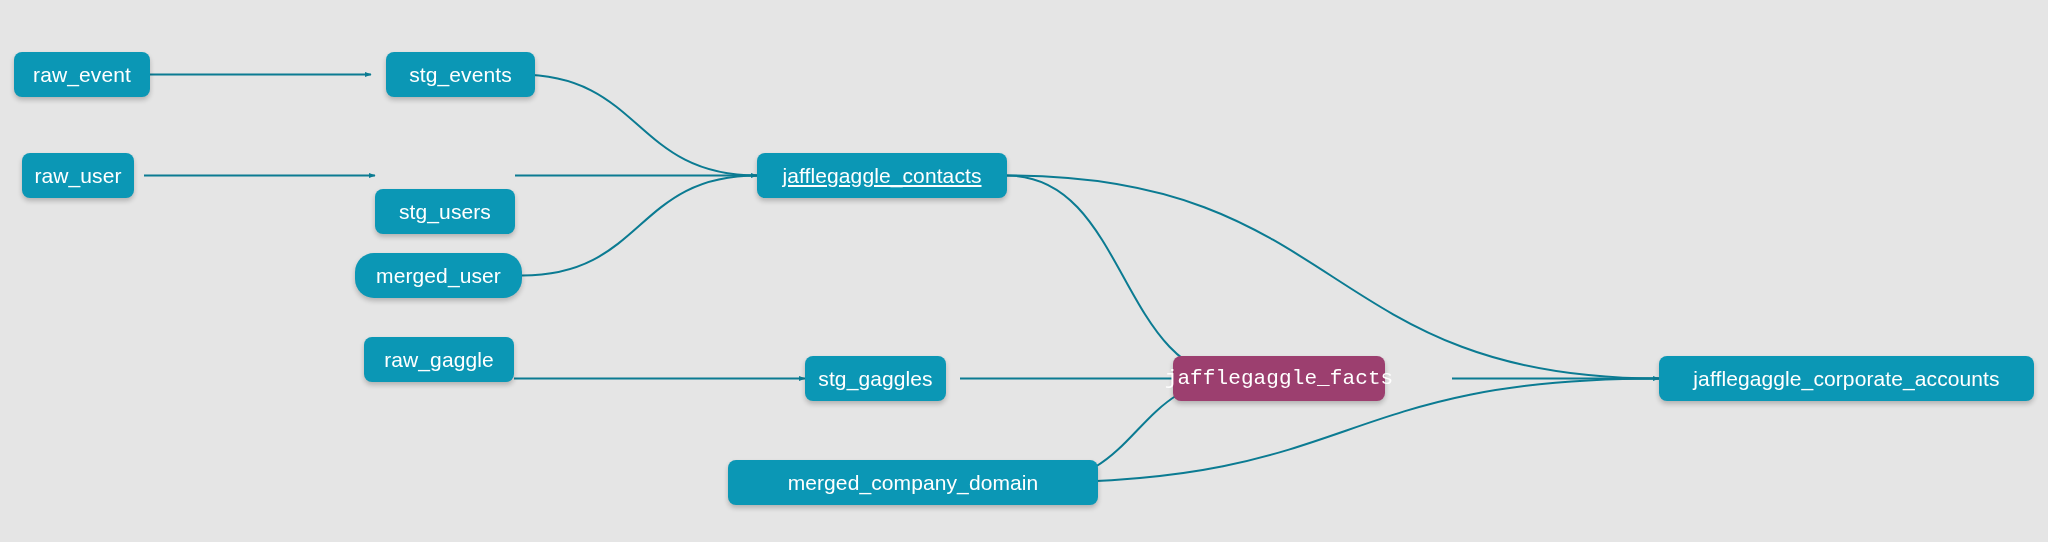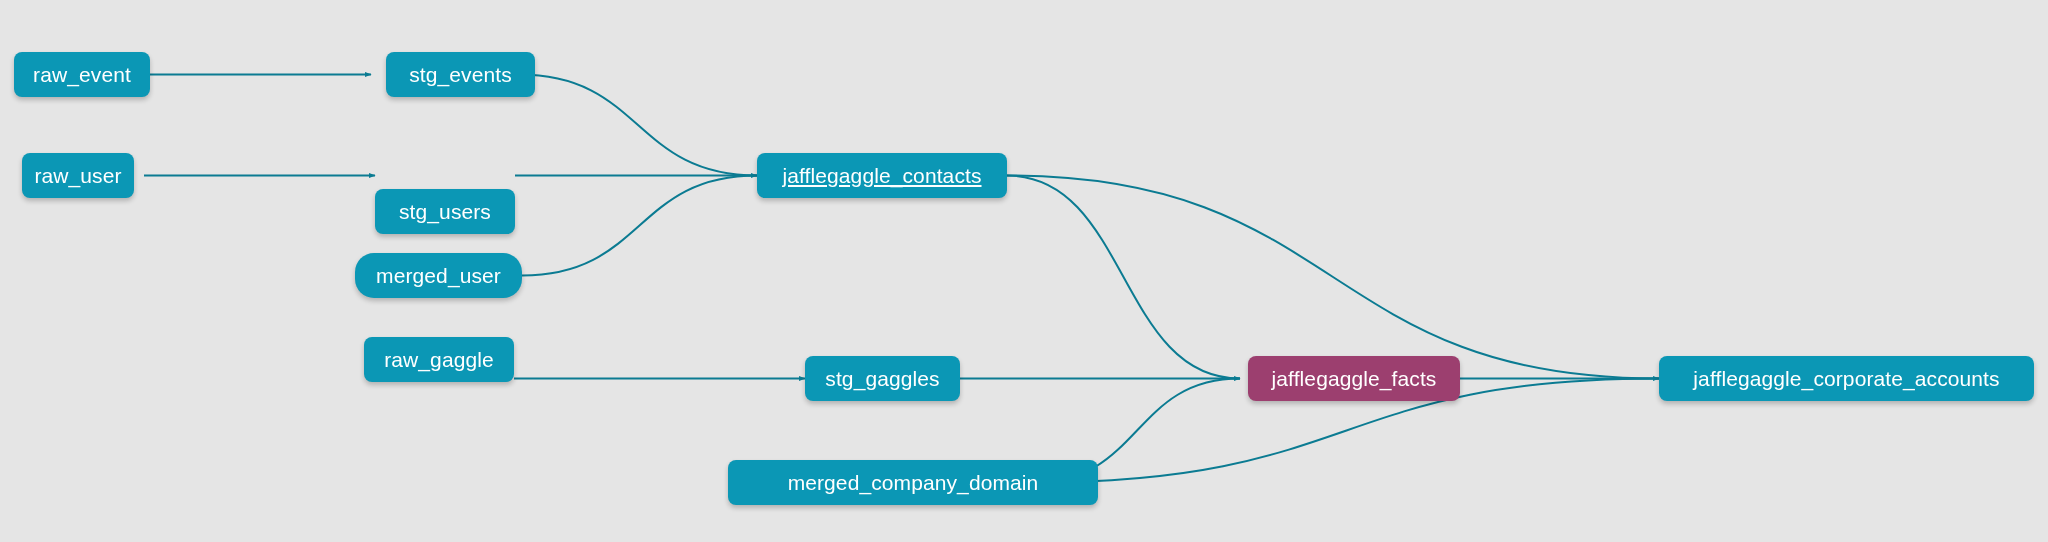--- a/index.html
+++ b/index.html
@@ -86,26 +86,26 @@
       </div>
       <div class="dag-node" style="left: 355px; top: 253px; width: 167px; border-radius: 19px;">
         <span class="node-label">merged_user</span>
       </div>
       <div class="dag-node" style="left: 364px; top: 337px; width: 150px;">
         <span class="node-label">raw_gaggle</span>
       </div>
       <div class="dag-node" style="left: 757px; top: 153px; width: 250px; text-decoration: underline;">
         <span class="node-label">jafflegaggle_contacts</span>
       </div>
-      <div class="dag-node" style="left: 805px; top: 356px; width: 155px;">
+      <div class="dag-node" style="left: 805px; top: 356px; width: 141px;">
         <span class="node-label">stg_gaggles</span>
       </div>
       <div class="dag-node" style="left: 728px; top: 460px; width: 370px;">
         <span class="node-label">merged_company_domain</span>
       </div>
-      <div class="dag-node highlight" style="left: 1248px; top: 356px; width: 212px;">
+      <div class="dag-node highlight" style="left: 1173px; top: 356px; width: 212px; font-family: Liberation Mono, monospace;">
         <span class="node-label">jafflegaggle_facts</span>
       </div>
       <div class="dag-node" style="left: 1659px; top: 356px; width: 375px;">
         <span class="node-label">jafflegaggle_corporate_accounts</span>
       </div>
     </div>
 </div>
 
 </body></html>

